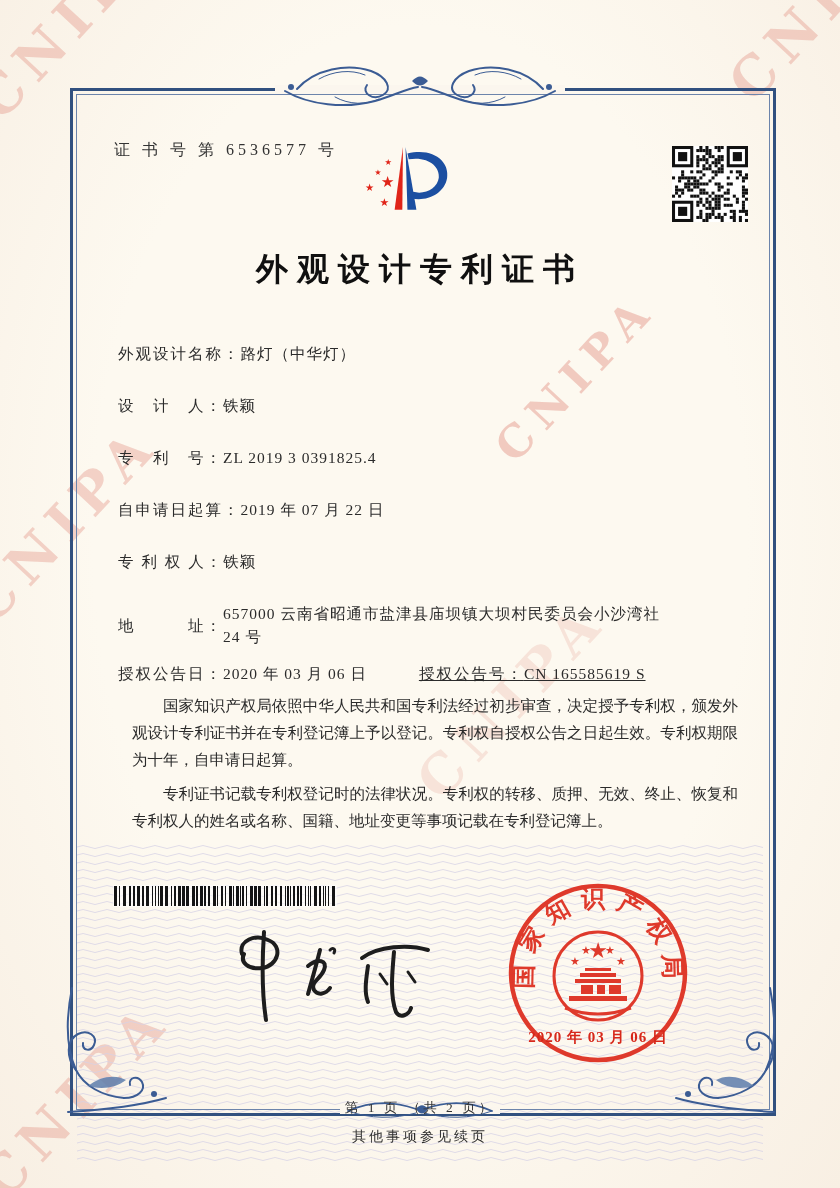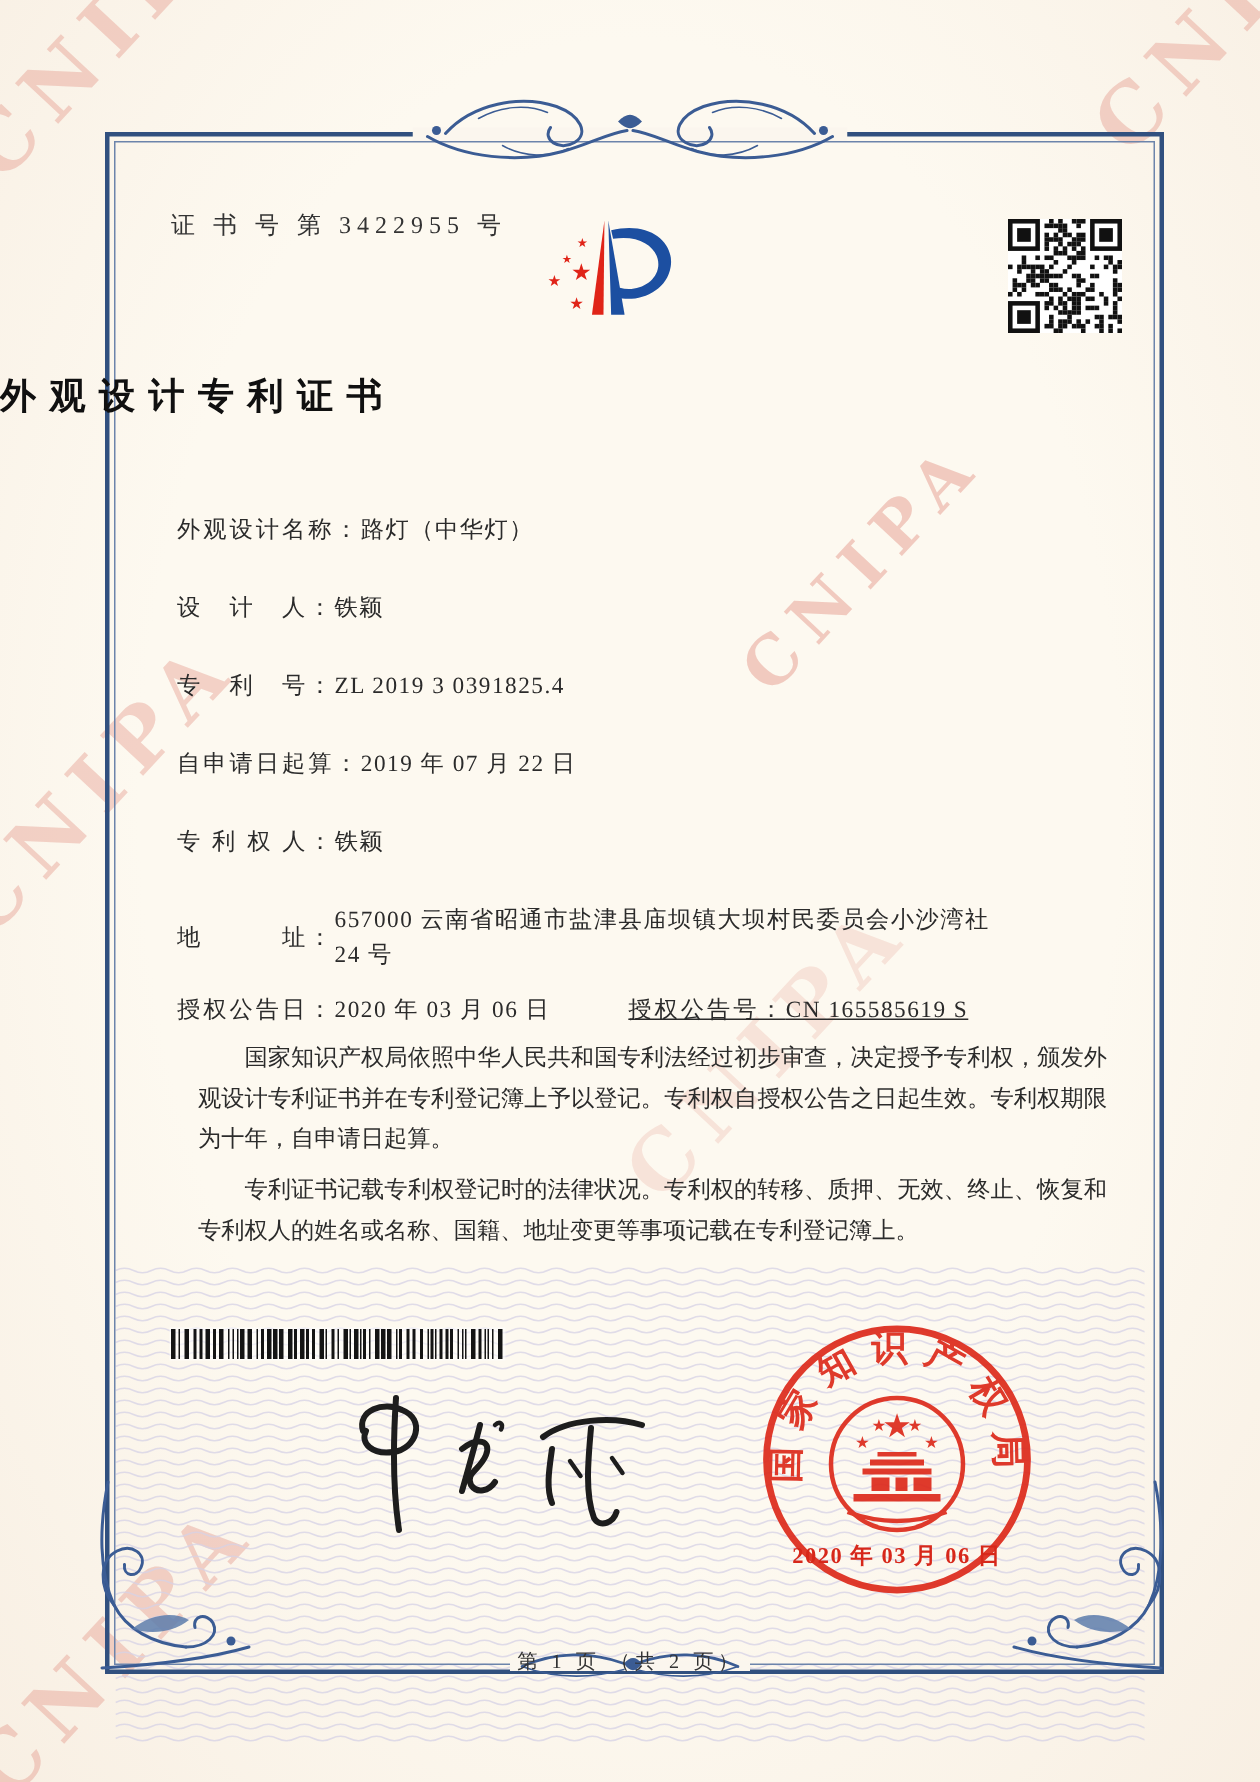--- a/index.html
+++ b/index.html
@@ -28,22 +28,22 @@
   .orn{position:absolute; z-index:3; pointer-events:none;}
   .orn-top{left:275px; top:57px;}
   .orn-bl{left:58px; top:982px;}
   .orn-br{right:56px; top:982px; transform:scaleX(-1);}
   .orn-bc{left:340px; top:1093px;}
   
   .content{position:absolute; inset:0; z-index:4;}
   .cert-no{position:absolute; left:114px; top:140px; font-size:16px; letter-spacing:4px; color:#333;}
   .logo{position:absolute; left:346px; top:138px;}
   .qr{position:absolute; left:672px; top:146px;}
-  .title{position:absolute; left:0; right:0; top:248px; text-align:left;
-    font-size:24px; font-weight:700; letter-spacing:9px; color:#101010;}
+  .title{position:absolute; left:0; right:0; top:248px; text-align:center;
+    font-size:32px; font-weight:700; letter-spacing:9px; color:#101010;}
   .fields{position:absolute; left:118px; top:342px; width:612px; font-size:15.5px;}
   .frow{display:flex; align-items:center; margin-bottom:29px; line-height:23px;}
   .frow.addr{margin-bottom:14px;}
   .flabel{white-space:pre; letter-spacing:2px; flex:none;}
   .fvalue{letter-spacing:1px;}
   .fvalue.addr-v{display:inline-block; width:438px;font-family:Liberation Serif, serif;}
   .pair2{margin-left:52px; display:flex;text-decoration:underline;}
   .paras{position:absolute; left:132px; top:692px; width:606px; font-size:15.5px;
     line-height:27px; text-align:justify;}
   .paras p{margin:0 0 7px 0; text-indent:2em;}
@@ -159,21 +159,21 @@
       <path d="M8,18 C30,8 54,8 76,16"></path>
       <path d="M152,18 C130,8 106,8 84,16"></path>
       <path d="M8,18 C30,26 54,26 76,20" stroke-width="1"></path>
       <path d="M152,18 C130,26 106,26 84,20" stroke-width="1"></path>
     </g>
     <path d="M76,16 C80,11 84,11 88,16 C84,22 80,22 76,16 Z" fill="#3b5c94"></path>
   </svg>
 
   <div class="content">
 
-    <div class="cert-no">证 书 号 第 3422955 号</div>
+    <div class="cert-no">证 书 号 第 6536577 号</div>
 
     <svg class="logo" width="128" height="77" viewBox="0 0 200 120">
       <polygon points="89,14 88,112 76,112" fill="#e02418"></polygon>
       <polygon points="93,14 110,112 96,112" fill="#1c4fa1"></polygon>
       <path d="M96,24 C138,14 162,38 158,62 C154,88 124,100 102,94 L105,84 C124,89 143,78 145,62 C147,44 128,28 98,33 Z" fill="#1c4fa1"></path>
       <text class="star" x="66" y="42" font-size="13" fill="#e02418" text-anchor="middle">★</text>
       <text class="star" x="50" y="58" font-size="12" fill="#e02418" text-anchor="middle">★</text>
       <text class="star" x="37" y="82" font-size="16" fill="#e02418" text-anchor="middle">★</text>
       <text class="star" x="65" y="76" font-size="24" fill="#e02418" text-anchor="middle">★</text>
       <text class="star" x="60" y="106" font-size="17" fill="#e02418" text-anchor="middle">★</text>
@@ -518,14 +518,15 @@
         <rect x="76" y="105" width="12" height="9"></rect>
         <rect x="92" y="105" width="8" height="9"></rect>
         <rect x="104" y="105" width="12" height="9"></rect>
         <rect x="64" y="116" width="58" height="5"></rect>
         <path d="M60,128 Q93,140 126,128" fill="none" stroke="#dd2a1b" stroke-width="3"></path>
       </g>
     </svg>
     <div class="seal-date">2020 年 03 月 06 日</div>
 
     <div class="page-info">第 1 页 （共 2 页）</div>
+    <div class="note">其他事项参见续页</div>
   </div>
 </div>
 
 </body></html>

